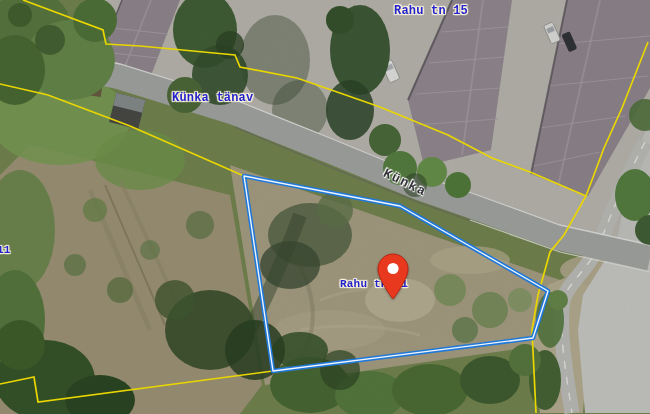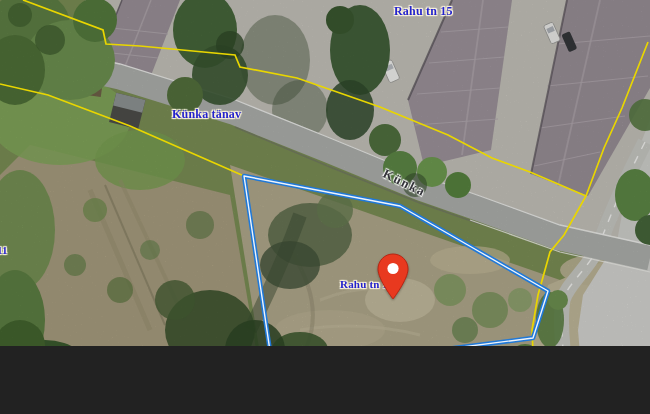--- a/index.html
+++ b/index.html
@@ -1,18 +1,18 @@
 <!DOCTYPE html>
 <html><head>
 <meta charset="utf-8">
 <style>
   html,body{margin:0;padding:0;background:#222;}
   #map{
-    position:relative;width:650px;height:346px;overflow:hidden;
-    font-family:Liberation Serif, serif;
+    position:relative;width:650px;height:414px;overflow:hidden;
+    font-family:Liberation Mono, monospace;
   }
   #map svg.scene{position:absolute;left:0;top:0;}
   .addr-label{
     position:absolute;font-size:12px;font-weight:bold;color:#2323cd;
     letter-spacing:.2px;white-space:nowrap;line-height:1;
     text-shadow:0 0 2px #fdf3d8,0 0 2px #fdf3d8,1px 1px 1px #fdf3d8,
       -1px -1px 1px #fdf3d8,1px -1px 1px #fff,-1px 1px 1px #fff;
   }
   .street-label{
     position:absolute;font-size:13px;font-weight:bold;color:#35353b;
@@ -208,21 +208,21 @@
     <path d="M0,384 L34,377 L38,402 L273,371"></path>
   </g>
 
   <g>
     <polygon points="244,176 400,206 480,252 548,291 533,338 273,371" fill="none" stroke="#2079d8" stroke-width="4.5" stroke-linejoin="round"></polygon>
     <polygon points="244,176 400,206 480,252 548,291 533,338 273,371" fill="none" stroke="#eef4fb" stroke-width="1.4" stroke-linejoin="round"></polygon>
   </g>
 </svg>
 
 <div class="addr-label" style="left:394px;top:5px;">Rahu tn 15</div>
-<div class="addr-label" style="left:172px;top:108px;">Künka tänav</div>
+<div class="addr-label" style="left:172px;top:92px;">Künka tänav</div>
 <div class="street-label" style="left:384px;top:166px;">Künka</div>
 <div class="addr-label" style="left:340px;top:279px;font-size:11px;">Rahu tn 11</div>
 <div class="addr-label" style="left:-3px;top:245px;font-size:11px;">11</div>
 
 <svg class="pin" viewBox="0 0 32 48">
   <path d="M16 1 C7.7 1 1 7.7 1 16 c0 10.5 15 30 15 30 s15 -19.5 15 -30 C31 7.7 24.3 1 16 1 z" fill="#e8391f" stroke="#b92513" stroke-width="1"></path>
   <circle cx="16" cy="15.5" r="5.6" fill="#ffffff"></circle>
 </svg>
 </div>
 

